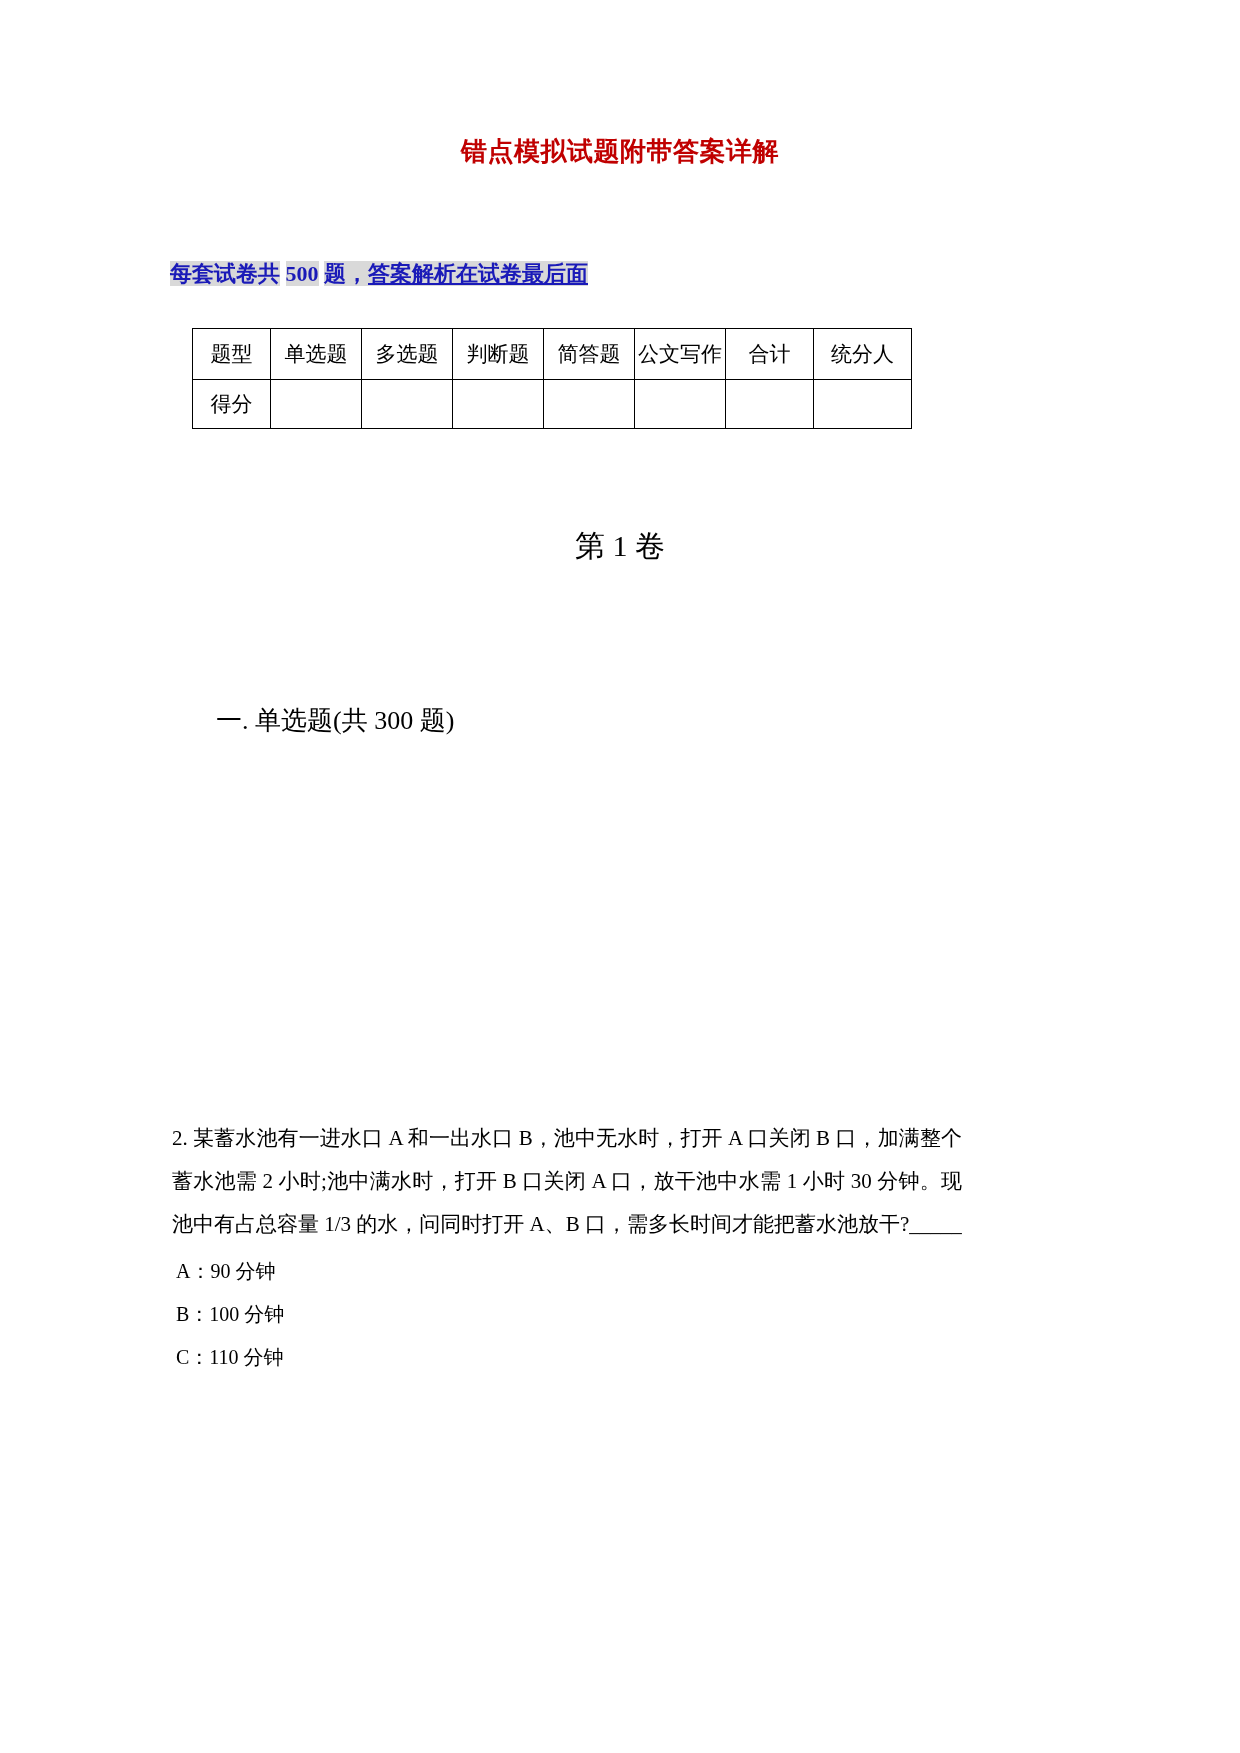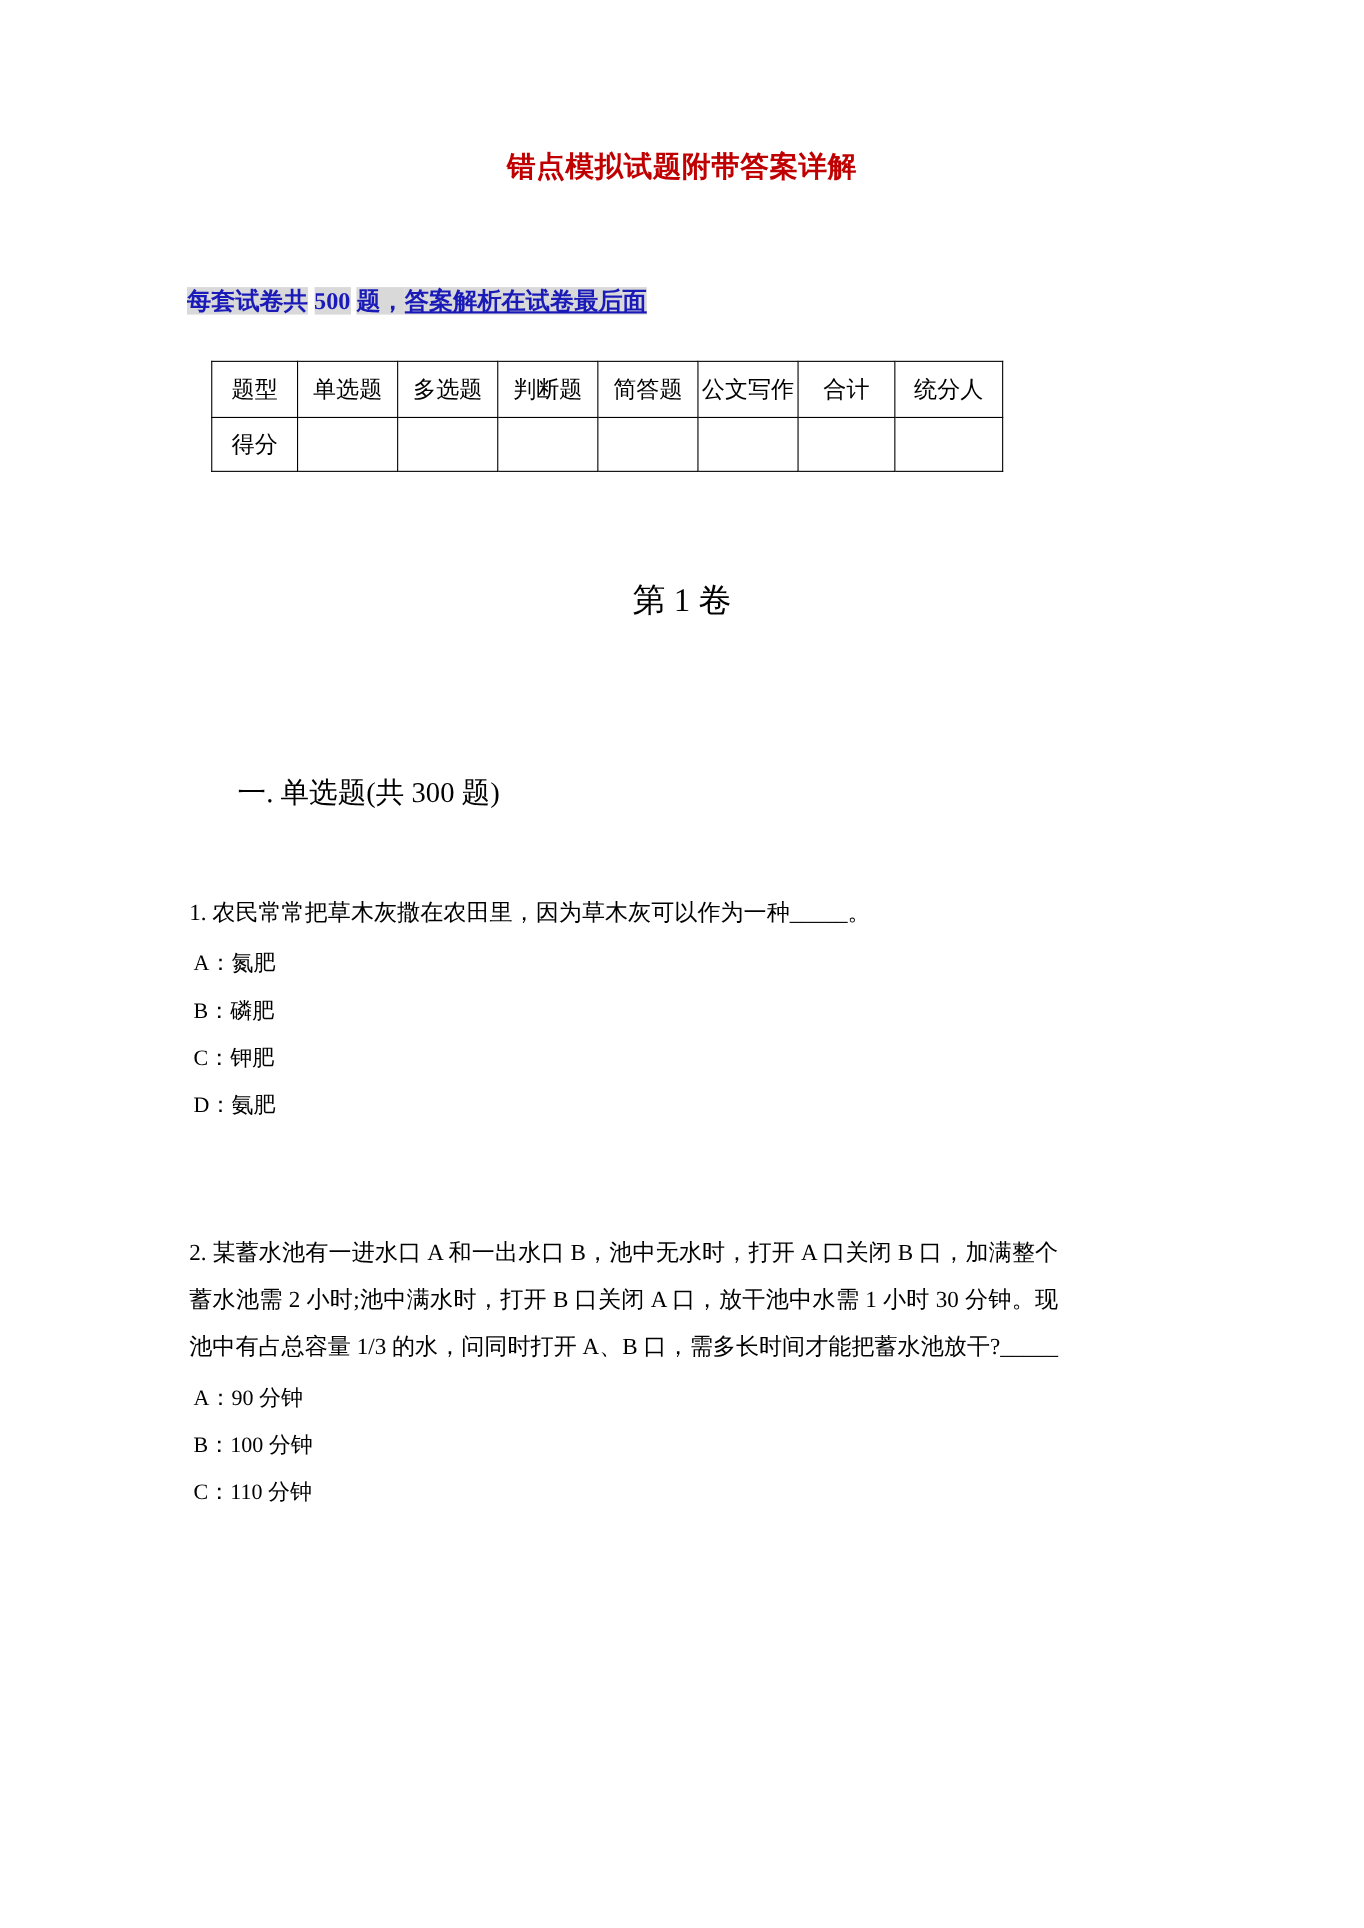--- a/index.html
+++ b/index.html
@@ -177,29 +177,20 @@
       <td></td>
       <td></td>
     </tr>
   </tbody>
     </table>
 
   <div class="volume-heading">第 1 卷</div>
 
   <div class="section-heading">一. 单选题(共 300 题)</div>
 
-  <div class="question-block" id="q1">
-    <div class="q-stem">1. 农民常常把草木灰撒在农田里，因为草木灰可以作为一种_____。</div>
-    <div class="q-options">
-      <div class="q-option">A：氮肥</div>
-      <div class="q-option">B：磷肥</div>
-      <div class="q-option">C：钾肥</div>
-      <div class="q-option">D：氨肥</div>
-    </div>
-  </div>
 
   <div class="question-block" id="q2">
     <div class="q-stem">2. 某蓄水池有一进水口 A 和一出水口 B，池中无水时，打开 A 口关闭 B 口，加满整个蓄水池需 2 小时;池中满水时，打开 B 口关闭 A 口，放干池中水需 1 小时 30 分钟。现池中有占总容量 1/3 的水，问同时打开 A、B 口，需多长时间才能把蓄水池放干?_____</div>
     <div class="q-options">
       <div class="q-option">A：90 分钟</div>
       <div class="q-option">B：100 分钟</div>
       <div class="q-option">C：110 分钟</div>
     </div>
   </div>
 

